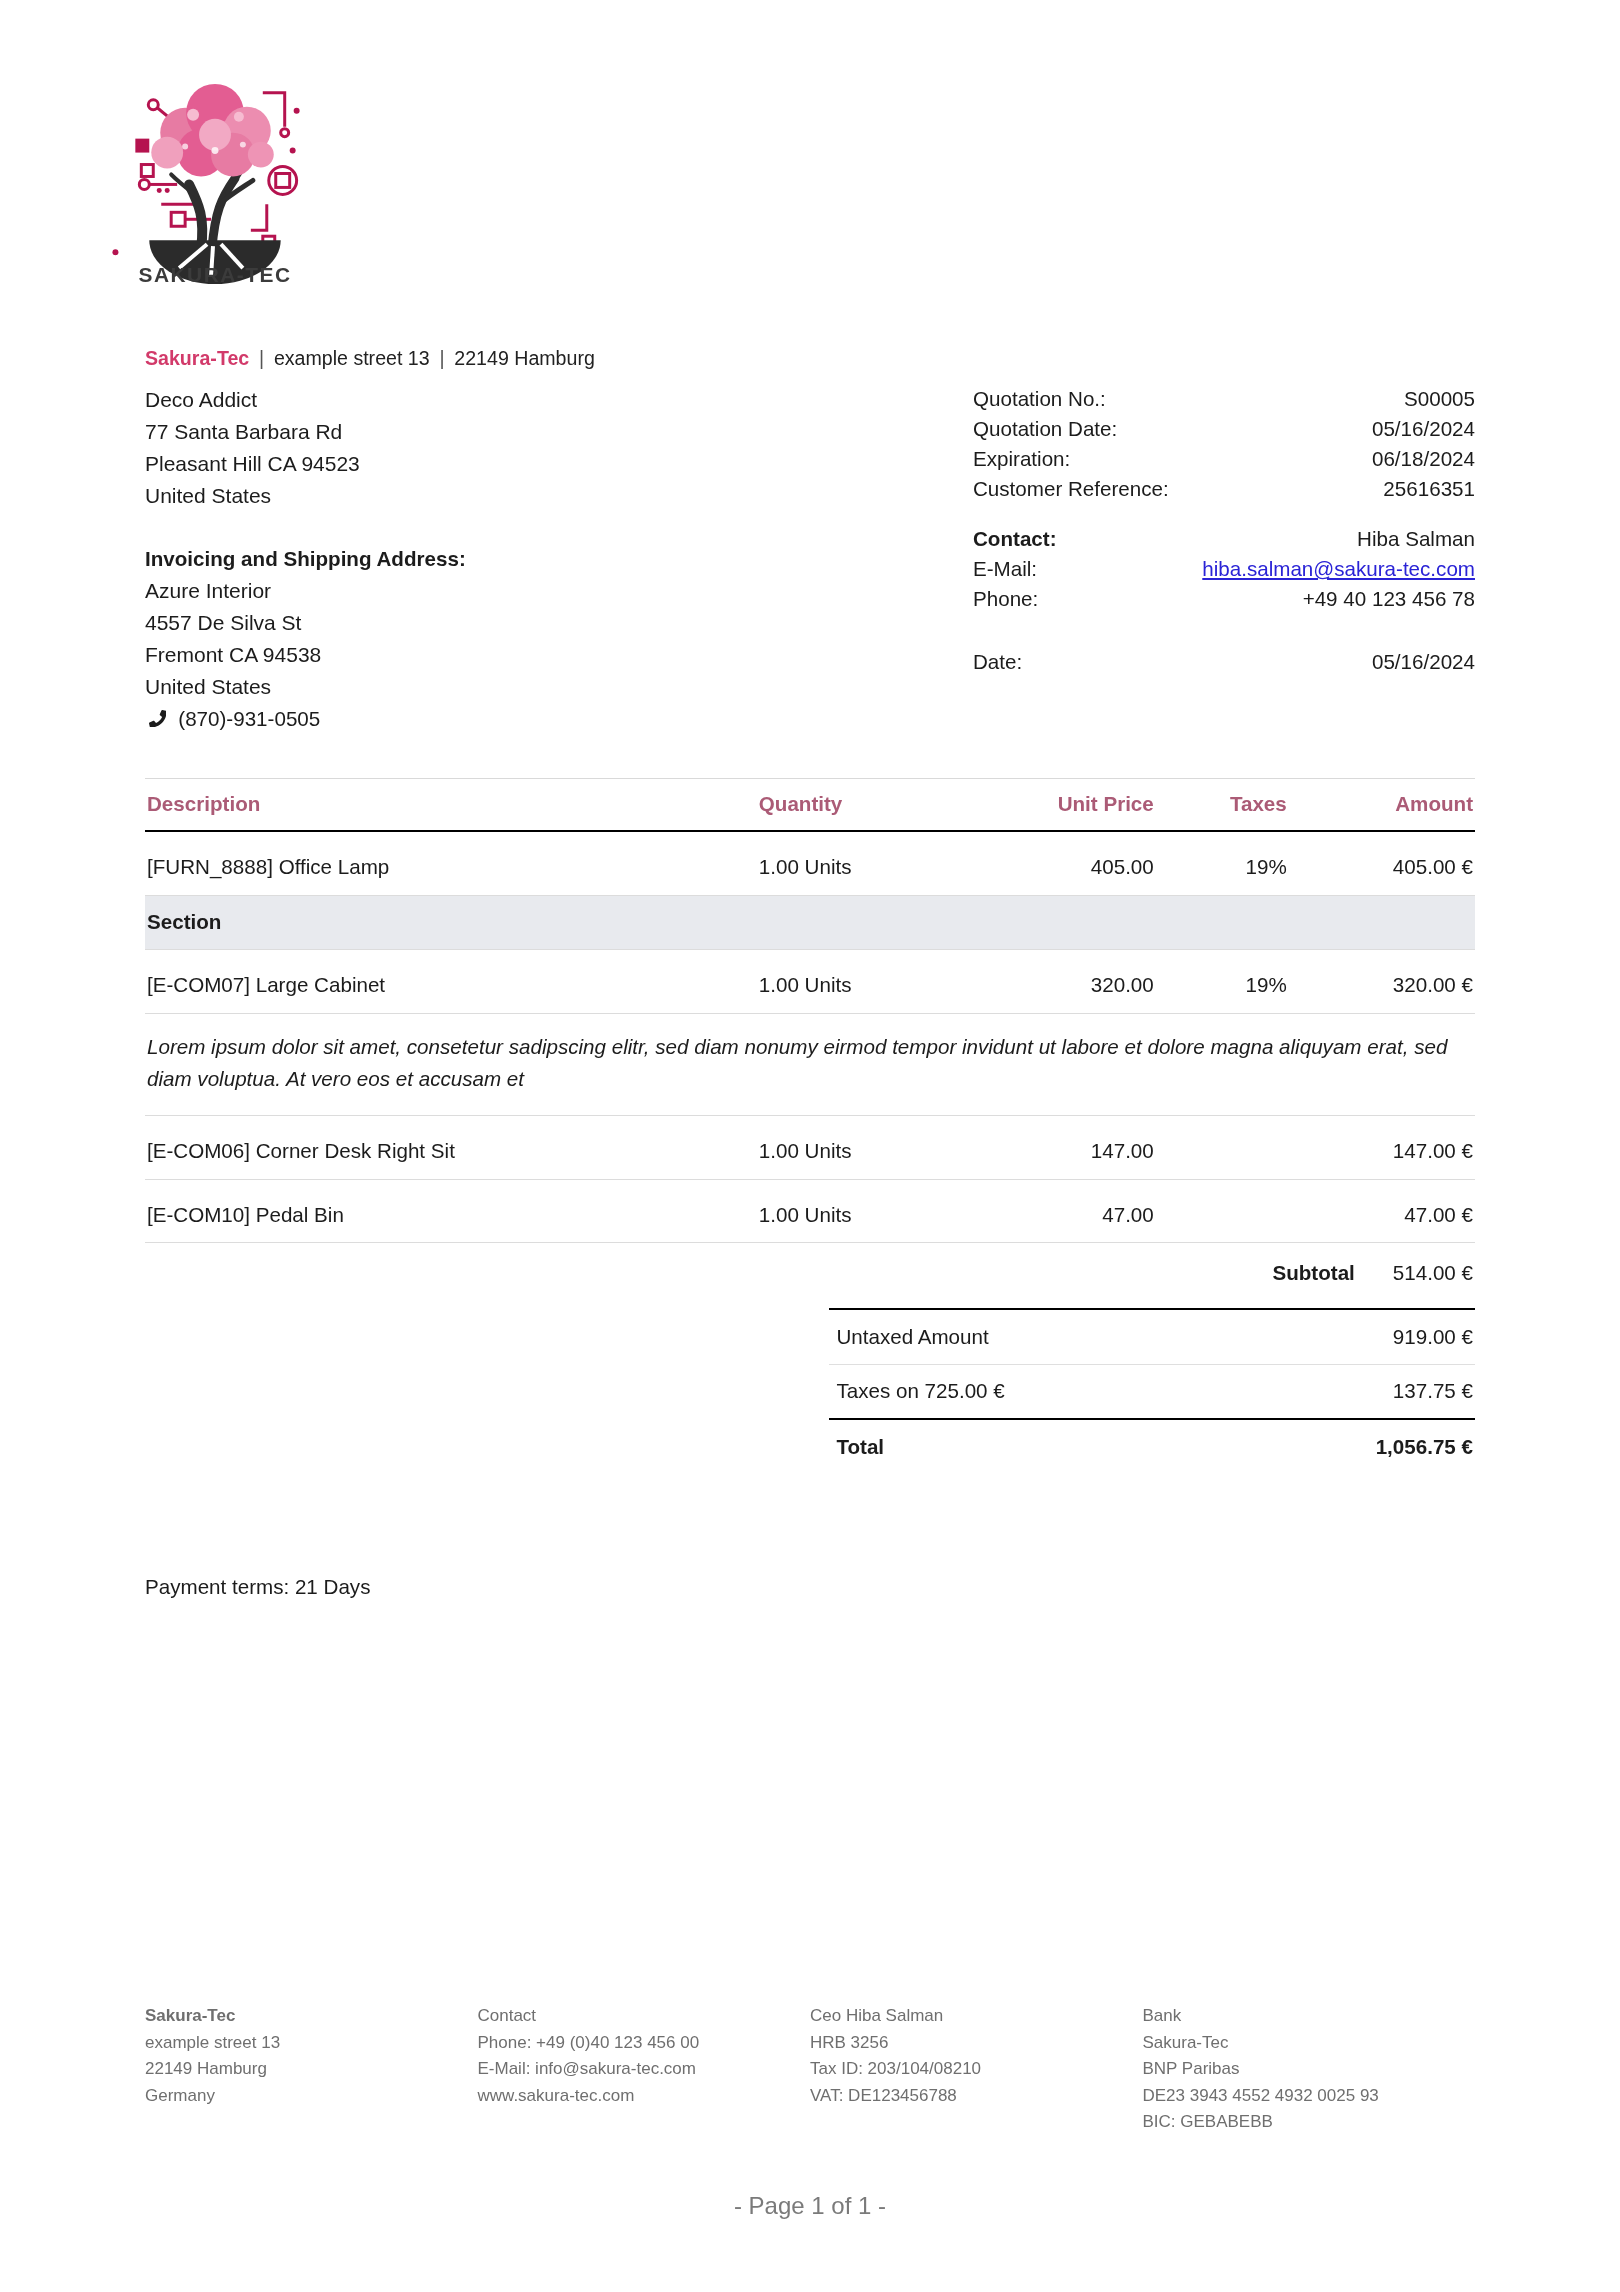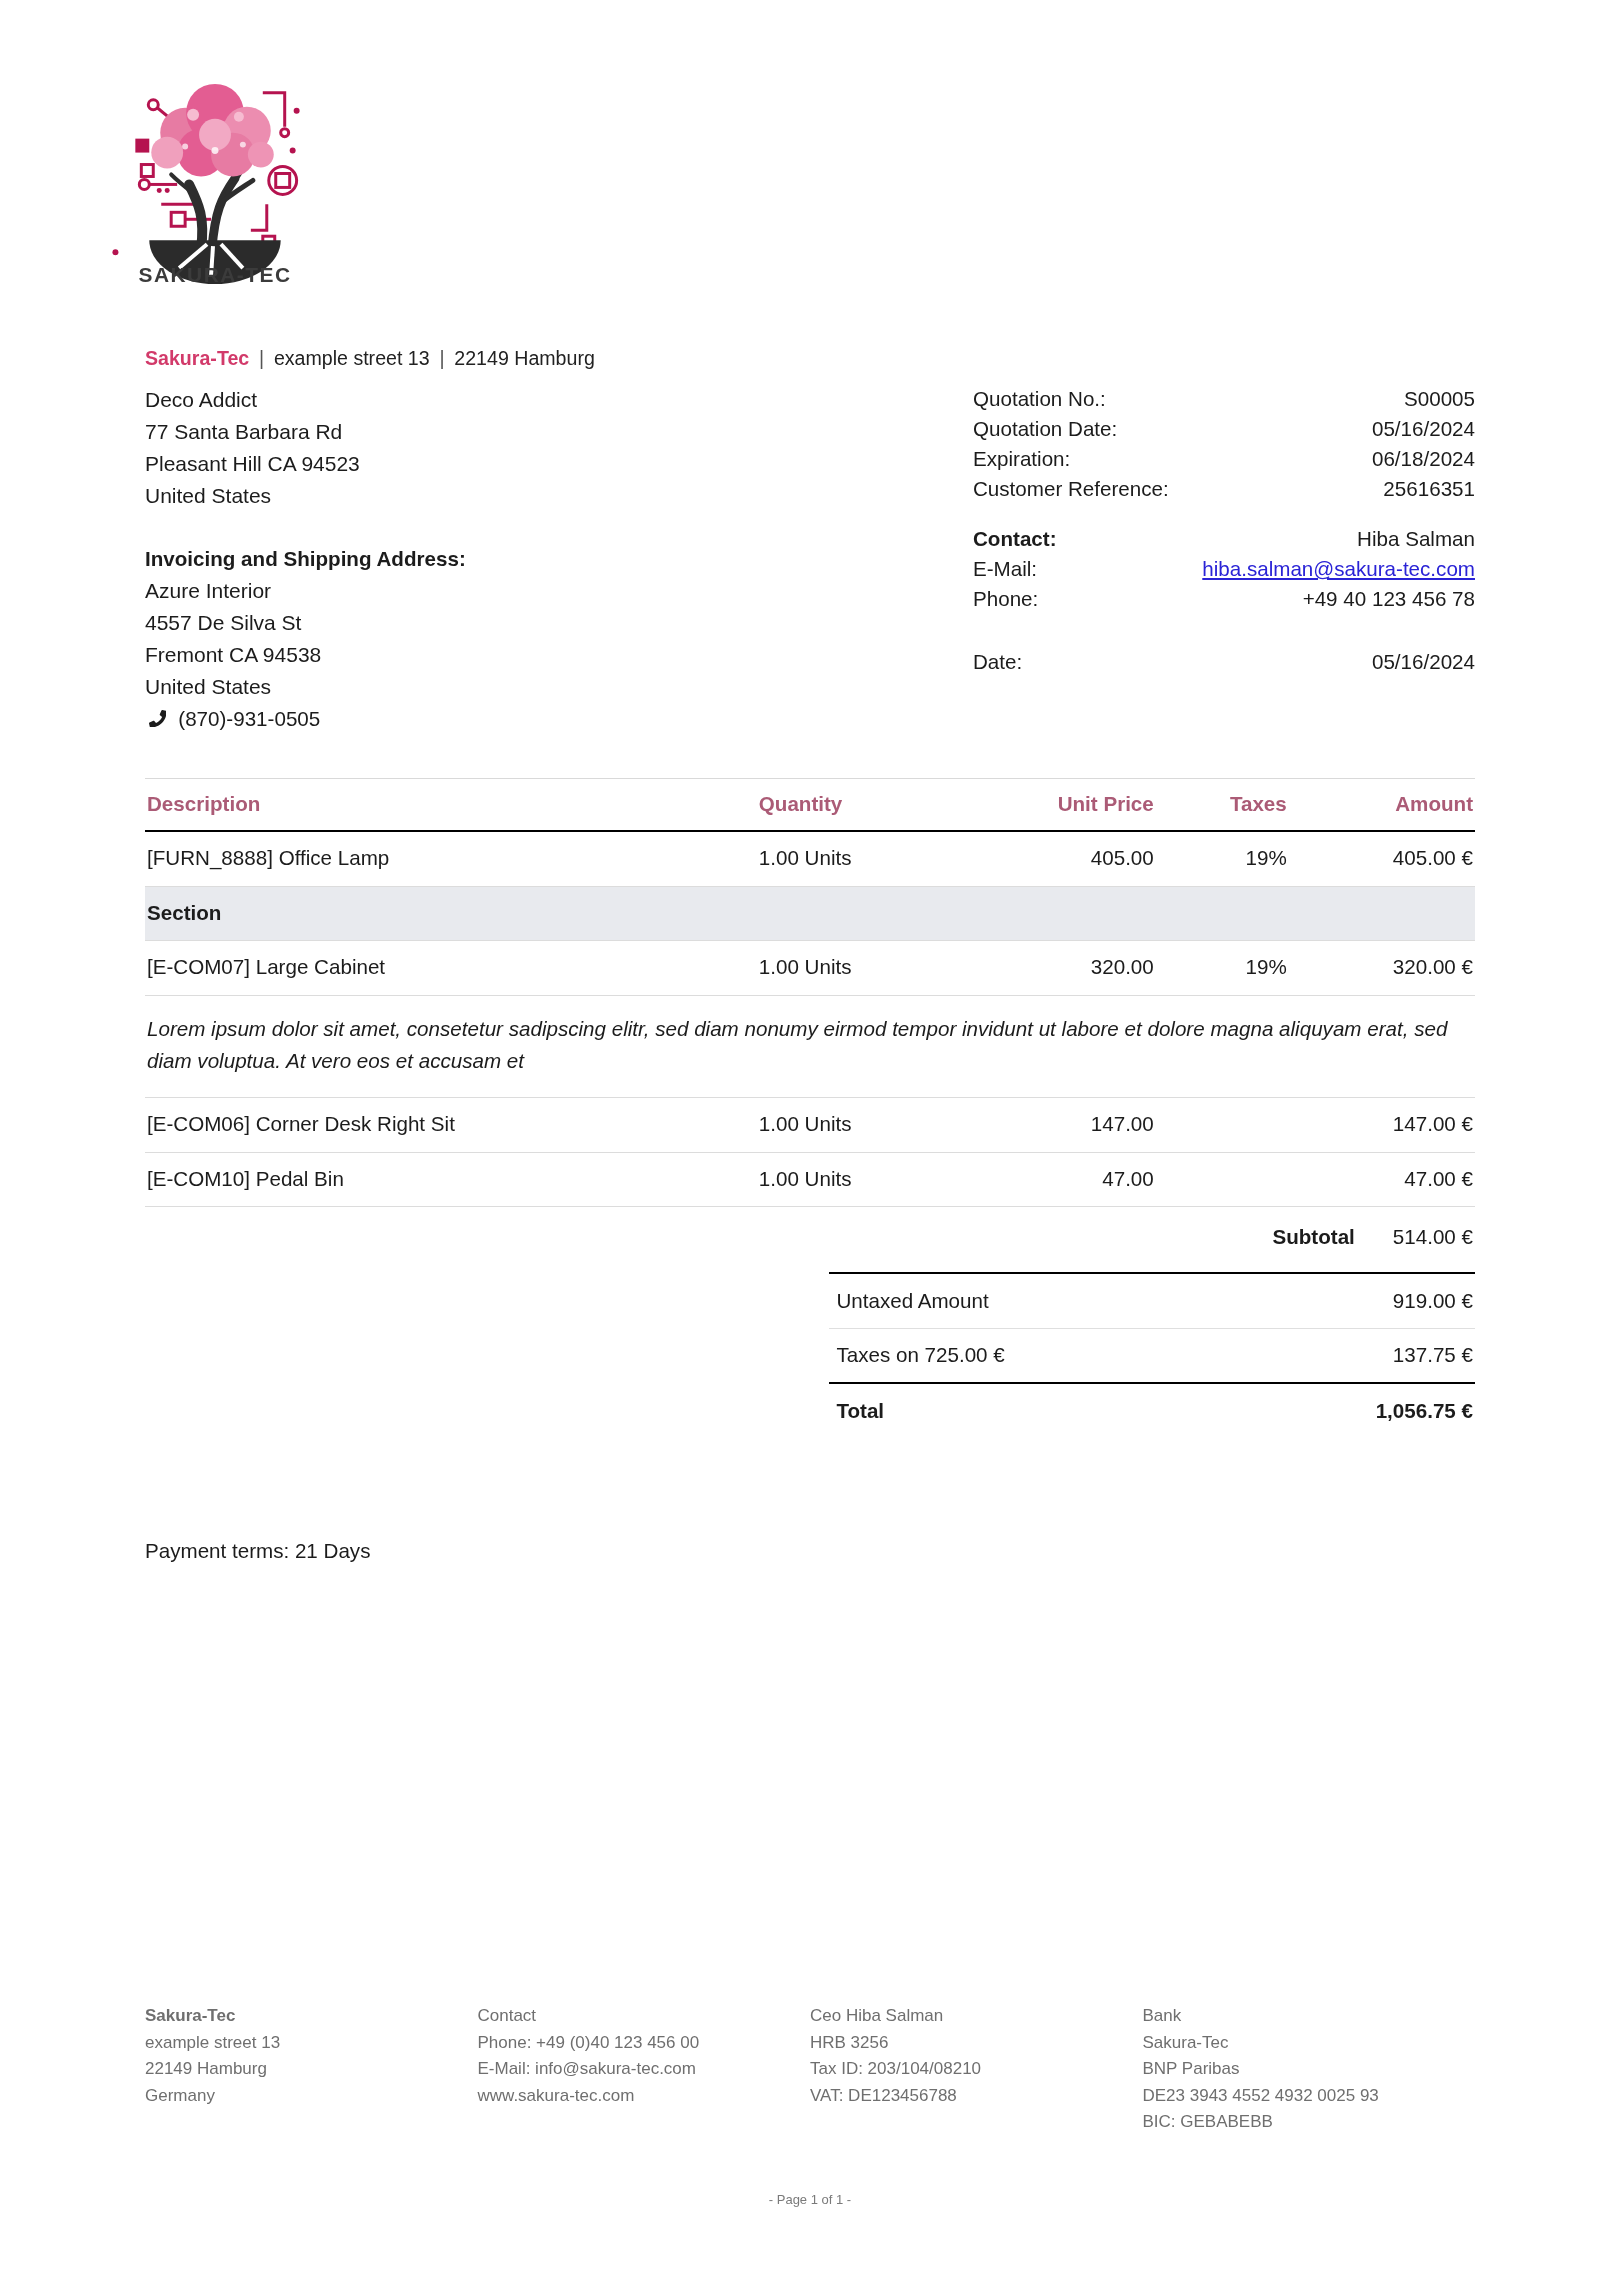--- a/index.html
+++ b/index.html
@@ -46,21 +46,21 @@
   table.items { width: 100%; border-collapse: collapse; margin-top: 43px; font-size: 20.6px; }
   table.items th, table.items td { padding: 13.7px 2px; vertical-align: middle; }
   table.items thead tr { border-top: 1px solid #d9d9d9; border-bottom: 2.9px solid #000; }
   table.items th { color: #ab5b76; font-weight: bold; text-align: left; }
   .c-desc  { width: 46%; text-align: left; }
   .c-qty   { width: 16%; text-align: left; }
   .c-price { width: 14%; text-align: right !important; }
   .c-tax   { width: 10%; text-align: right !important; }
   .c-amt   { width: 14%; text-align: right !important; }
   tr.item { border-bottom: 1px solid #dcdcdc; }
-  tr.item td { padding-top: 14px; padding-bottom: 15.7px; }
+  tr.item td { padding-top: 23px; padding-bottom: 15.7px; }
   tr.section-row { background: #e8eaee; border-bottom: 1px solid #dcdcdc; }
   tr.section-row td { font-weight: bold; padding-top: 14.7px; padding-bottom: 14.7px; }
   tr.note-row { border-bottom: 1px solid #dcdcdc; }
   tr.note-row td { font-style: italic; line-height: 1.55; padding-top: 17.6px; padding-bottom: 19.6px; }
 
   
   .subtotal-row { display: flex; justify-content: flex-end; align-items: baseline; gap: 38px; font-size: 20.6px; padding: 17.6px 2px 23.5px 0; }
   .subtotal-row .sub-label { font-weight: bold; }
   .totals { margin-left: auto; width: 48.6%; border-top: 2.5px solid #000; font-size: 20.6px; }
   .t-row { display: flex; justify-content: space-between; align-items: baseline; padding: 14.7px 2px 14.7px 7.8px; }
@@ -68,21 +68,21 @@
   .t-row.r2 { border-bottom: 2.5px solid #000; }
   .t-row.r3 { font-weight: bold; }
 
   
   .payment-terms { margin-top: 102px; font-size: 20.6px; }
 
   
   .footer { position: absolute; left: 145px; right: 145px; top: 2003px; display: flex; color: #6f6f6f; font-size: 17px; line-height: 26.5px; }
   .footer .f-col { width: 25%; padding-right: 19.6px; }
   .footer .f-col .bold-line { font-weight: bold; }
-  .page-number { position: absolute; left: 0; right: 0; top: 2192px; text-align: center; color: #7a7a7a; font-size: 13px; }
+  .page-number { position: absolute; left: 0; right: 0; top: 2192px; text-align: center; color: #7a7a7a; font-size: 24px; }
 </style>
 </head>
 <body>
 
 <div class="content">
 
   <div class="logo-wrap">
     <svg width="206" height="231" viewBox="0 0 200 232" xmlns="http://www.w3.org/2000/svg">
 
       <g stroke="#b5134f" stroke-width="3" fill="none">

